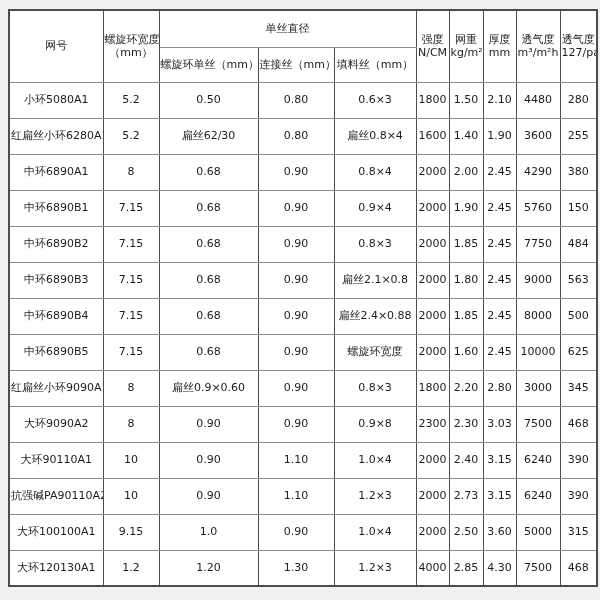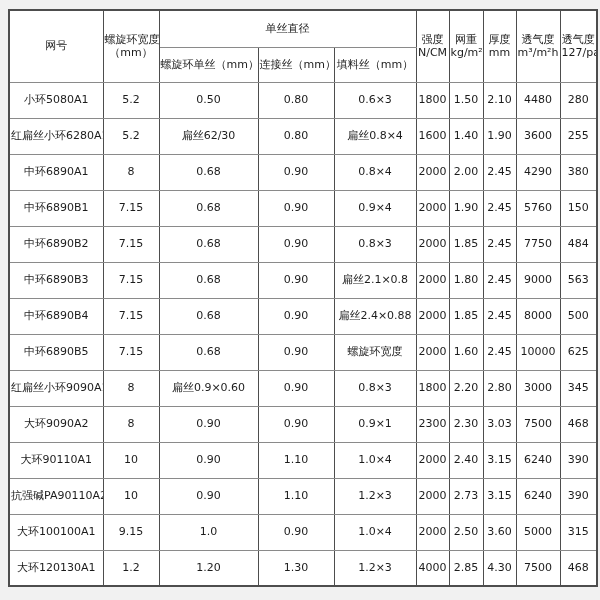--- a/index.html
+++ b/index.html
@@ -212,21 +212,21 @@
           <td>2.20</td>
           <td>2.80</td>
           <td>3000</td>
           <td>345</td>
         </tr>
         <tr>
           <td>大环9090A2</td>
           <td>8</td>
           <td>0.90</td>
           <td>0.90</td>
-          <td>0.9×1</td>
+          <td>0.9×8</td>
           <td>2300</td>
           <td>2.30</td>
           <td>3.03</td>
           <td>7500</td>
           <td>468</td>
         </tr>
         <tr>
           <td>大环90110A1</td>
           <td>10</td>
           <td>0.90</td>

